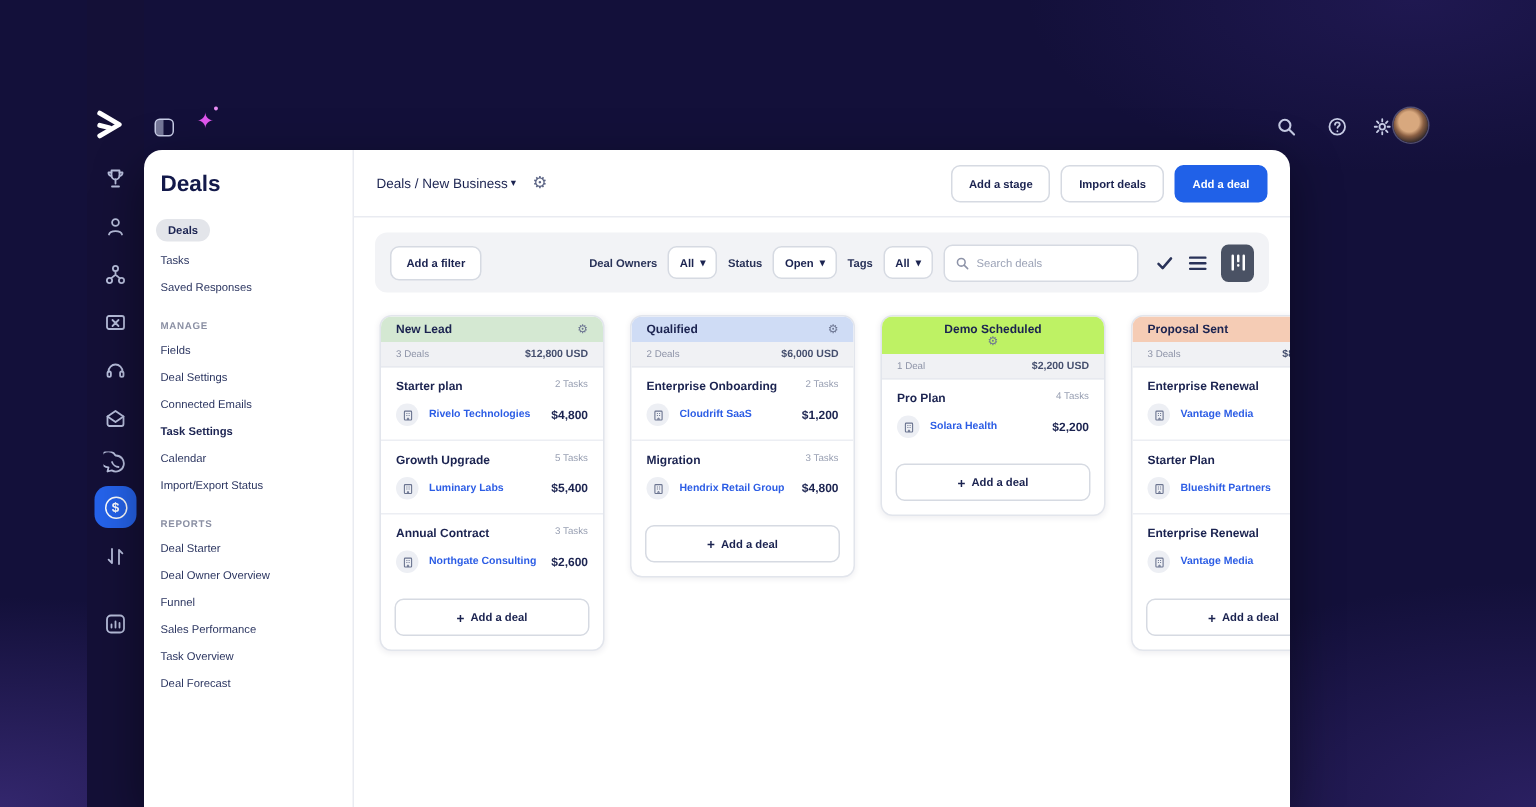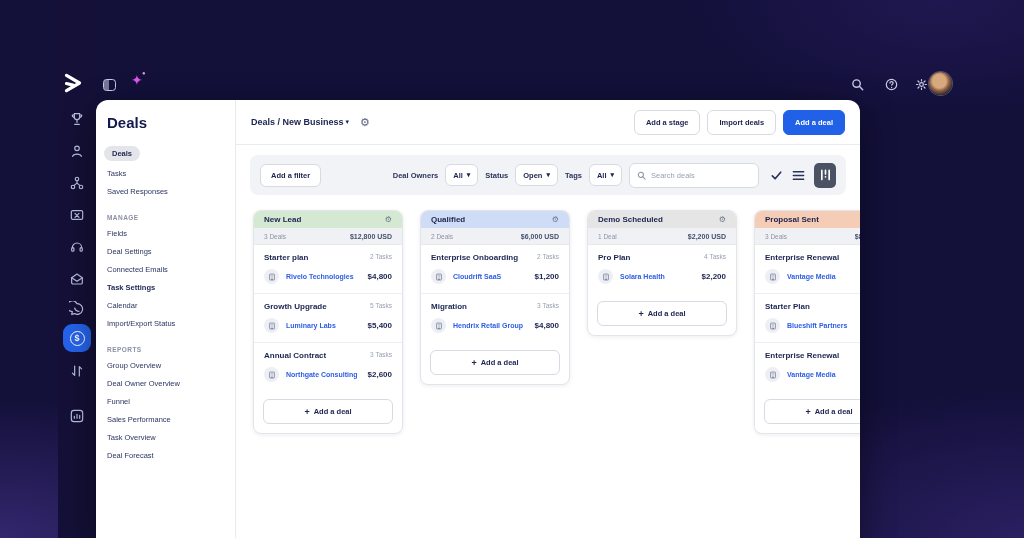--- a/index.html
+++ b/index.html
@@ -43,21 +43,21 @@
   .sb-title { font-size:15px; font-weight:bold; color:#13194a; margin:2px 0 15px 11px; }
   .sb-item { font-size:7.5px; color:#2b3560; padding:4.5px 0 4.5px 11px; cursor:pointer; }
   .sb-item.active { padding:0 0 0 8px; margin-bottom:3px; }
   .sb-item.active span { display:inline-block; background:#e3e5ea; border-radius:8px; padding:3px 8px; font-weight:bold; color:#1c2452; }
   .sb-section { font-size:6.5px; font-weight:bold; letter-spacing:.07em; color:#8b90a4; margin:14px 0 3px 11px; }
   .sb-item.bold { font-weight:bold; color:#1c2452; }
   
   .main { flex:1 1 auto; position:relative; overflow:hidden; display:flex; flex-direction:column; }
   .main-header { height:45px; flex:0 0 45px; display:flex; align-items:center; padding:0 15px;
     border-bottom:1px solid #e9ebf1; }
-  .breadcrumb { font-size:9px; font-weight:bold; color:#1b2350;text-align:center; }
+  .breadcrumb { font-size:9px; font-weight:normal; color:#1b2350;text-align:center; }
   .caret { font-size:7px; color:#1b2350; margin-left:2px; }
   .hdr-gear { font-size:11px; color:#5b6484; margin-left:11px; line-height:1; }
   .hdr-buttons { margin-left:auto; display:flex; gap:7px; }
   .btn { height:25px; padding:0 11px; background:#fff; border:1px solid #d6dae2; border-radius:6px;
     font-size:7.5px; font-weight:bold; color:#1b2350; display:flex; align-items:center; cursor:pointer;
     font-family:"Liberation Sans", sans-serif; }
   .btn.primary { background:#2061e8; border-color:#2061e8; color:#fff; }
   
   .filterbar { margin:10px 14px 0 14px; height:40px; flex:0 0 40px; background:#f2f3f6; border-radius:8px;
     display:flex; align-items:center; padding:0 10px; gap:7px; }
@@ -218,21 +218,21 @@
 
       <div class="sb-section">MANAGE</div>
       <div class="sb-item">Fields</div>
       <div class="sb-item">Deal Settings</div>
       <div class="sb-item">Connected Emails</div>
       <div class="sb-item bold">Task Settings</div>
       <div class="sb-item">Calendar</div>
       <div class="sb-item">Import/Export Status</div>
 
       <div class="sb-section">REPORTS</div>
-      <div class="sb-item">Group Overview</div>
+      <div class="sb-item">Deal Starter</div>
       <div class="sb-item">Deal Owner Overview</div>
       <div class="sb-item">Funnel</div>
       <div class="sb-item">Sales Performance</div>
       <div class="sb-item">Task Overview</div>
       <div class="sb-item">Deal Forecast</div>
     </div>
 
     <div class="main">
 
       <div class="main-header">
@@ -396,21 +396,21 @@
               <span class="card-amount">$4,800</span>
             </div>
           </div>
           <button class="add-deal">
             <span class="plus">+</span>
               <span>Add a deal</span>
           </button>
         </div>
 
         <div class="col">
-          <div class="col-h" style="background: #e5e5e5;">
+          <div class="col-h" style="background: #bef264; flex-direction: column;">
             <span class="col-title">Demo Scheduled</span>
             <span class="col-gear">⚙</span>
           </div>
           <div class="col-sum">
             <span class="sum-deals">1 Deal</span>
             <span class="sum-total">$2,200 USD</span>
           </div>
           <div class="card">
             <div class="card-r1">
               <span class="card-title">Pro Plan</span>

